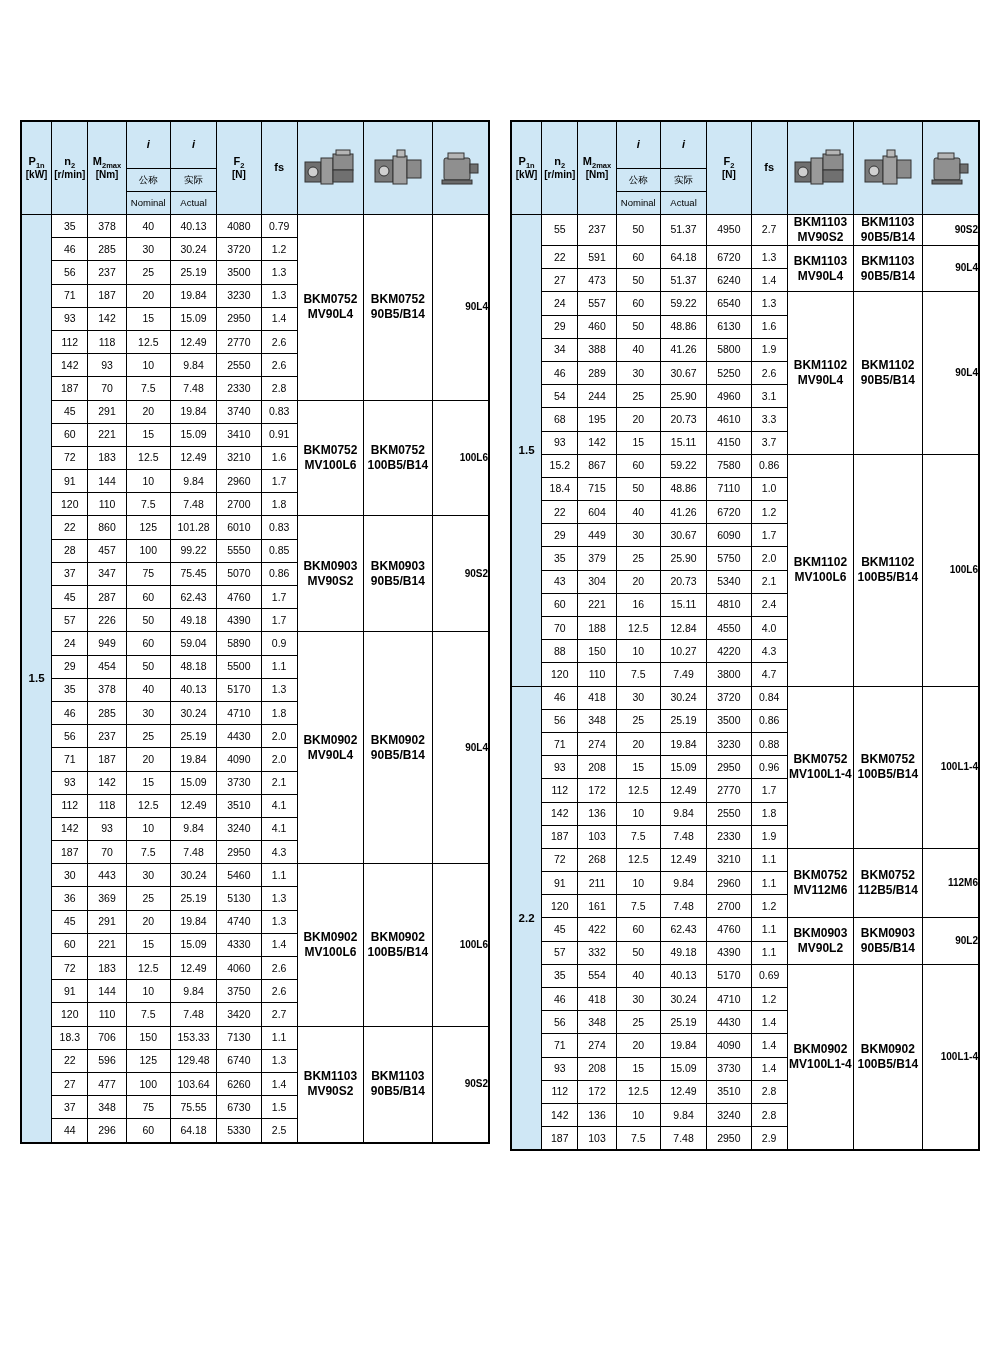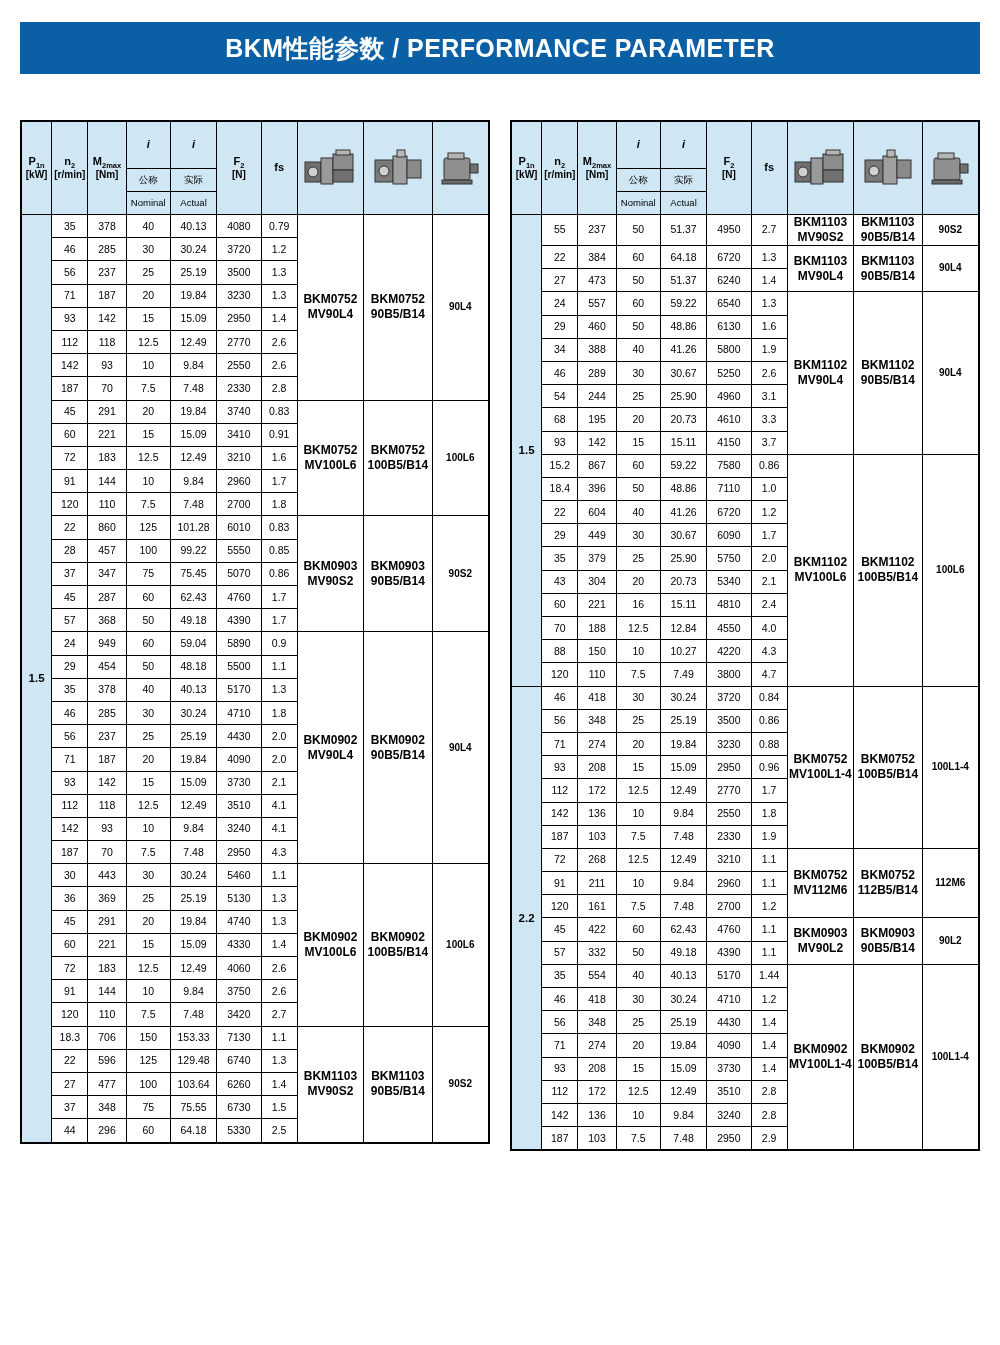--- a/index.html
+++ b/index.html
@@ -60,21 +60,21 @@
   .hdr-i{font-style:italic;font-size:11px;font-weight:bold;}
 
   tbody td{height:22.2px;background:#ffffff;font-size:10.5px;}
   tbody td.pin{
     background:#cfe7f5;font-weight:bold;font-size:11.5px;
   }
   tbody td.model{
     font-size:12px;font-weight:bold;line-height:1.25;
   }
   tbody td.motor{
-    font-size:10px;font-weight:bold;
+    font-size:10px;font-weight:bold;text-align:right;
   }
   .m2 sub{font-size:7px;}
 
   
   col.c-pin{width:30px;}
   col.c-n2{width:36px;}
   col.c-m2{width:38px;}
   col.c-nom{width:44px;}
   col.c-act{width:46px;}
   col.c-f2{width:44px;}
@@ -89,23 +89,20 @@
   }
   .img-row td{height:46px;}
   .gbx{display:flex;align-items:center;justify-content:center;height:44px;}
   svg{display:block;}
 </style>
 </head>
 <body>
 
 <div class="page">
 
-  <div class="title-bar">
-    <div class="title">BKM性能参数 / PERFORMANCE PARAMETER</div>
-  </div>
 
   <div class="block" id="block-left">
     <table class="perf">
       <colgroup>
         <col class="c-pin">
           <col class="c-n2">
           <col class="c-m2">
           <col class="c-nom">
           <col class="c-act">
         <col class="c-f2">
@@ -322,21 +319,21 @@
           <tr>
             <td>45</td>
             <td>287</td>
             <td>60</td>
             <td>62.43</td>
             <td>4760</td>
             <td>1.7</td>
           </tr>
           <tr>
             <td>57</td>
-            <td>368</td>
+            <td>226</td>
             <td>50</td>
             <td>49.18</td>
             <td>4390</td>
             <td>1.7</td>
           </tr>
           <tr>
             <td>24</td>
             <td>949</td>
             <td>60</td>
             <td>59.04</td>
@@ -612,21 +609,21 @@
             <td>50</td>
             <td>51.37</td>
             <td>4950</td>
             <td>2.7</td>
             <td class="model">BKM1103<br>MV90S2</td>
             <td class="model">BKM1103<br>90B5/B14</td>
             <td class="motor">90S2</td>
           </tr>
           <tr>
             <td>22</td>
-            <td>384</td>
+            <td>591</td>
             <td>60</td>
             <td>64.18</td>
             <td>6720</td>
             <td>1.3</td>
             <td class="model" rowspan="2">BKM1103<br>MV90L4</td>
             <td class="model" rowspan="2">BKM1103<br>90B5/B14</td>
             <td class="motor" rowspan="2">90L4</td>
           </tr>
           <tr>
             <td>27</td>
@@ -701,21 +698,21 @@
             <td>60</td>
             <td>59.22</td>
             <td>7580</td>
             <td>0.86</td>
             <td class="model" rowspan="10">BKM1102<br>MV100L6</td>
             <td class="model" rowspan="10">BKM1102<br>100B5/B14</td>
             <td class="motor" rowspan="10">100L6</td>
           </tr>
           <tr>
             <td>18.4</td>
-            <td>396</td>
+            <td>715</td>
             <td>50</td>
             <td>48.86</td>
             <td>7110</td>
             <td>1.0</td>
           </tr>
           <tr>
             <td>22</td>
             <td>604</td>
             <td>40</td>
             <td>41.26</td>
@@ -883,21 +880,21 @@
             <td>49.18</td>
             <td>4390</td>
             <td>1.1</td>
           </tr>
           <tr>
             <td>35</td>
             <td>554</td>
             <td>40</td>
             <td>40.13</td>
             <td>5170</td>
-            <td>1.44</td>
+            <td>0.69</td>
             <td class="model" rowspan="8">BKM0902<br>MV100L1-4</td>
             <td class="model" rowspan="8">BKM0902<br>100B5/B14</td>
             <td class="motor" rowspan="8">100L1-4</td>
           </tr>
           <tr>
             <td>46</td>
             <td>418</td>
             <td>30</td>
             <td>30.24</td>
             <td>4710</td>

